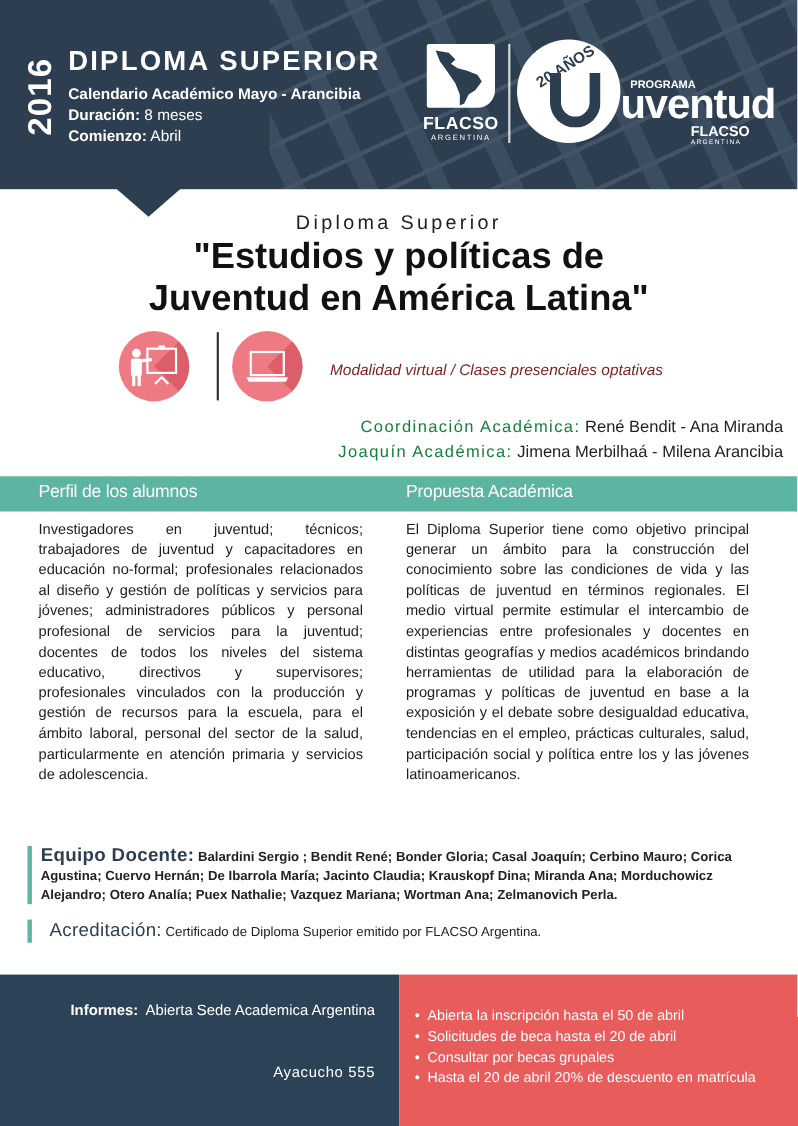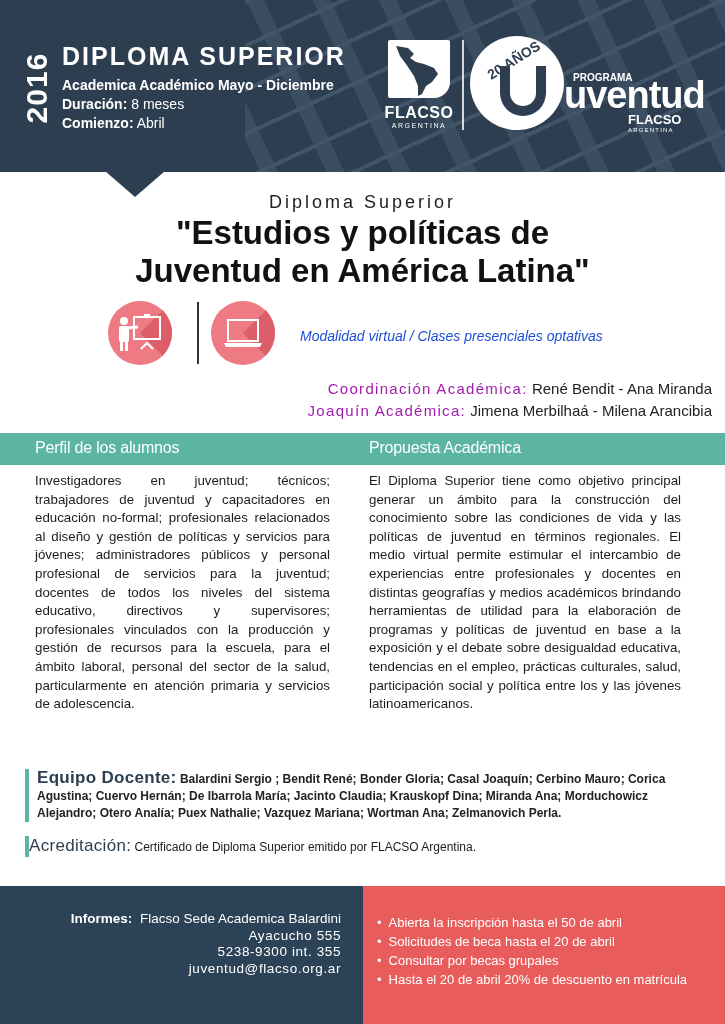--- a/index.html
+++ b/index.html
@@ -60,57 +60,57 @@
     
     .subtitle { position: absolute; left: 0; width: 725px; top: 192px; text-align: center; font-size: 18px; letter-spacing: 3px; color: #222; }
     .title { position: absolute; left: 0; width: 725px; top: 214px; text-align: center; font-size: 33px; line-height: 38px; font-weight: bold; color: #111; }
 
     
     .icon-circle { position: absolute; width: 64px; height: 64px; border-radius: 50%; background: #ee7b83; overflow: hidden; }
     .icon-circle .shadow { position: absolute; left: 32px; top: 32px; width: 60px; height: 60px; background: #dc5e68; transform: rotate(-45deg); transform-origin: 0 0; }
     .ic-1 { left: 108px; top: 301px; }
     .ic-2 { left: 211px; top: 301px; }
     .icon-sep { position: absolute; left: 197px; top: 302px; width: 1.5px; height: 62px; background: #333; }
-    .modalidad { position: absolute; left: 300px; top: 328px; font-size: 14px; font-style: italic; color: #1d4ed8; }
+    .modalidad { position: absolute; left: 300px; top: 328px; font-size: 14px; font-style: italic; color: #7f1d1d; }
     .coord { position: absolute; right: 13px; top: 378px; font-size: 15px; text-align: right; color: #222; line-height: 22px; }
-    .coord .lbl { color: #a21caf; letter-spacing: 1.3px; }
+    .coord .lbl { color: #15803d; letter-spacing: 1.3px; }
 
     
     .teal-bar { position: absolute; left: 0; top: 433px; width: 725px; height: 32px; background: #5bb5a2; }
     .teal-bar span { position: absolute; top: 6px; color: #fff; font-size: 16px; letter-spacing: -0.2px; }
     .col-text { position: absolute; top: 472px; width: 295px; font-size: 13.3px; line-height: 18.6px; text-align: justify; color: #1c1c1c; }
     .col-left { left: 35px; }
     .col-right { left: 369px; width: 312px; }
 
     
     .team { position: absolute; left: 25px; top: 769px; width: 670px; border-left: 4px solid #5bb5a2; padding-left: 8px; font-size: 12px; line-height: 17px; color: #222; font-weight: bold; }
     .team .lbl { font-size: 17px; color: #2d3e50; letter-spacing: 0.3px; }
-    .acred { position: absolute; left: 25px; top: 836px; width: 670px; border-left: 4px solid #5bb5a2; padding-left: 0; font-size: 12px; color: #222; line-height: 20px; }
+    .acred { position: absolute; left: 25px; top: 836px; width: 670px; border-left: 4px solid #5bb5a2; padding-left: 16px; font-size: 12px; color: #222; line-height: 20px; }
     .acred .lbl { font-size: 17px; color: #2d3e50; letter-spacing: 0.3px; }
 
     
     .foot-left { position: absolute; left: 0; top: 886px; width: 363px; height: 138px; background: #2c4257; }
     .foot-right { position: absolute; left: 363px; top: 886px; width: 362px; height: 138px; background: #e85c5c; }
     .info { position: absolute; right: 22px; top: 25px; text-align: right; color: #fff; font-size: 13.5px; line-height: 16.5px; }
     .info b { font-weight: bold; }
-    .info .addr { letter-spacing: 0.6px; }
+    .info .addr { letter-spacing: 0.6px; margin-top: 39px; }
     .bullets { position: absolute; left: 14px; top: 27px; list-style: none; color: #fff; font-size: 13px; line-height: 19px; }
     .bullets li::before { content: "\2022"; margin-right: 7px; }
   </style>
 </head>
 <body>
 
 <div class="header">
   <div class="bldg"></div>
   <div class="year">
       <span>2016</span>
     </div>
   <div class="hd-title">DIPLOMA SUPERIOR</div>
   <div class="hd-lines">
-    <div><b>Academica Académico Mayo -  Diciembre</b></div>
+    <div><b>Calendario Académico Mayo -  Arancibia</b></div>
     <div><b>Duración:</b> <span>8 meses</span></div>
     <div><b>Comienzo:</b> <span>Abril</span></div>
   </div>
 
   <div class="logo-flacso">
     <div class="map-box">
       <svg width="62" height="58" viewBox="0 0 62 58">
         <path d="M8 6 L20 8 L26 14 L22 18 L28 22 L36 24 L46 28 L50 34 L44 42 L38 46 L34 54 L30 56 L30 46 L26 36 L22 30 L18 24 L12 16 Z" fill="#2d3e50"></path>
       </svg>
     </div>
@@ -176,21 +176,21 @@
   <span class="lbl">Equipo Docente:</span>
   <span>Balardini Sergio ; Bendit René; Bonder Gloria; Casal Joaquín; Cerbino Mauro; Corica Agustina; Cuervo Hernán; De Ibarrola María; Jacinto Claudia; Krauskopf Dina; Miranda Ana; Morduchowicz Alejandro; Otero Analía; Puex Nathalie; Vazquez Mariana; Wortman Ana; Zelmanovich Perla.</span>
 </div>
 <div class="acred">
   <span class="lbl">Acreditación:</span>
   <span>Certificado de Diploma Superior emitido por FLACSO Argentina.</span>
 </div>
 
 <div class="foot-left">
   <div class="info">
-    <div><b>Informes:</b>&nbsp; <span>Flacso Sede Academica Balardini</span></div>
+    <div><b>Informes:</b>&nbsp; <span>Abierta Sede Academica Argentina</span></div>
     <div class="addr">Ayacucho 555</div>
     <div class="addr">5238-9300 int. 355</div>
     <div class="addr">juventud@flacso.org.ar</div>
   </div>
 </div>
 <div class="foot-right">
   <ul class="bullets">
     <li>Abierta la inscripción hasta el 50 de abril</li>
     <li>Solicitudes de beca hasta el 20 de abril</li>
     <li>Consultar por becas grupales</li>

